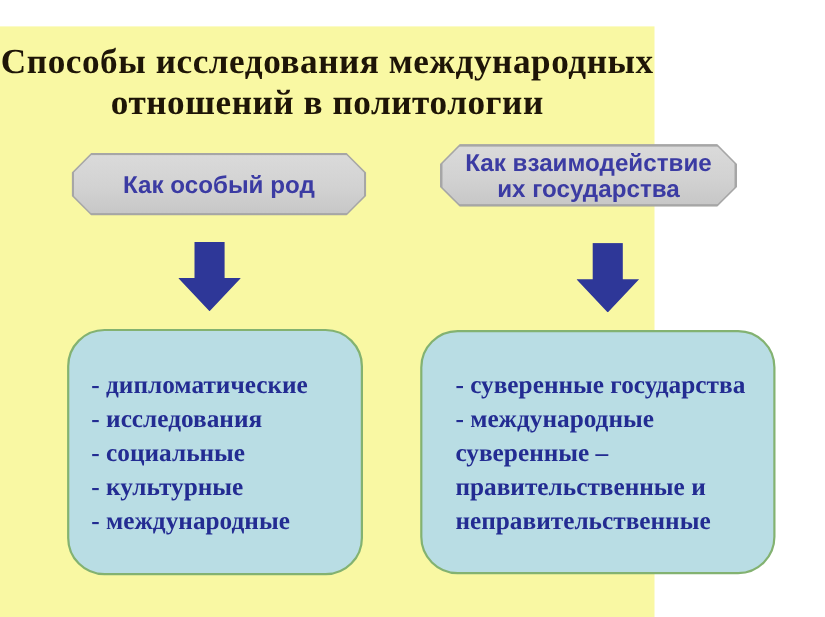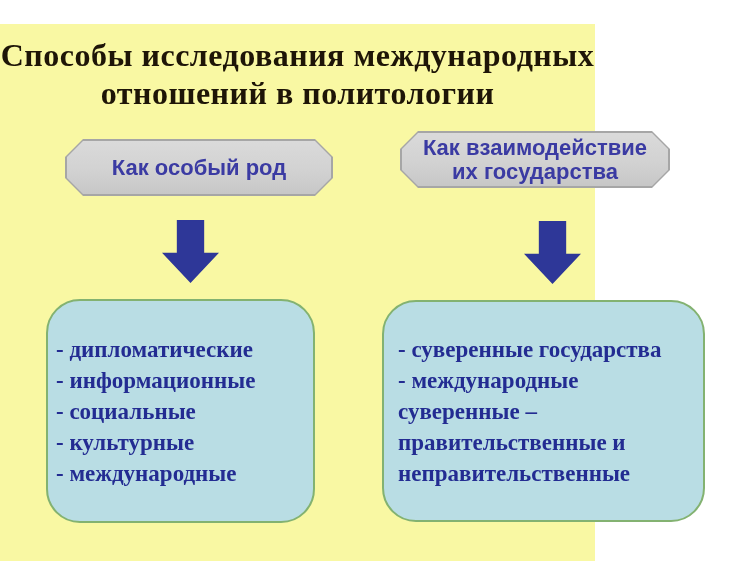--- a/index.html
+++ b/index.html
@@ -85,22 +85,22 @@
     border-radius: 34px;
     display: flex;
     flex-direction: column;
     justify-content: center;
     font-family: "Liberation Serif", serif;
     font-weight: bold;
     font-size: 23px;
     line-height: 31px;
     color: var(--panel-text, #232c92);
   }
-  .panel.left-pos  { left: 46px;  top: 275px; width: 269px; height: 224px; padding-left: 8px; }
-  .panel.right-pos { left: 382px; top: 276px; width: 323px; height: 222px; padding-left: 14px; }
+  .panel.left-pos  { left: 61px;  top: 275px; width: 269px; height: 224px; padding-left: 20px; }
+  .panel.right-pos { left: 382px; top: 276px; width: 323px; height: 222px; padding-left: 30px; }
   .panel .line { white-space: nowrap; }
 </style>
 </head>
 <body>
 
 <div class="slide">
 
   <div class="title">
     <div>Способы исследования международных</div>
     <div>отношений в политологии</div>
@@ -121,21 +121,21 @@
         <div>их государства</div>
       </div>
     </div>
   </div>
 
   <div class="arrow left-pos"></div>
   <div class="arrow right-pos"></div>
 
   <div class="panel left-pos">
     <div class="line">- дипломатические</div>
-    <div class="line">- информационные</div>
+    <div class="line">- исследования</div>
     <div class="line">- социальные</div>
     <div class="line">- культурные</div>
     <div class="line">- международные</div>
   </div>
 
   <div class="panel right-pos">
     <div class="line">- суверенные государства</div>
     <div class="line">- международные</div>
     <div class="line">суверенные –</div>
     <div class="line">правительственные и</div>

